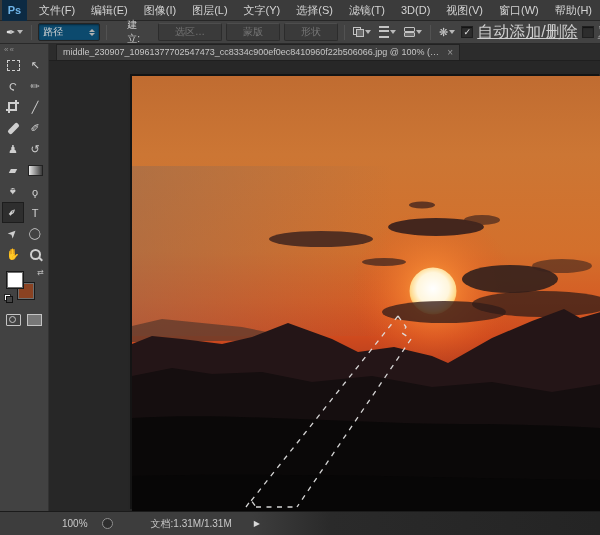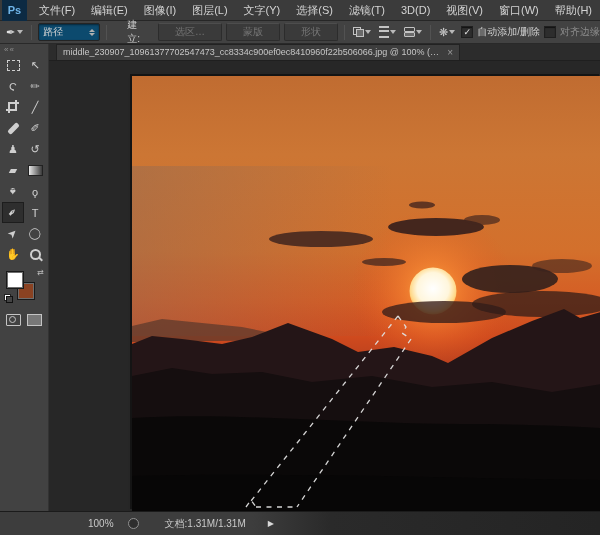--- a/index.html
+++ b/index.html
@@ -29,21 +29,21 @@
   .ico-squares:before{left:0;top:0;}
   .ico-squares:after{right:0;bottom:0;background:#6a6a6a;}
   .ico-align{width:10px;height:8px;display:inline-block;border-top:2px solid #c3c3c3;border-bottom:2px solid #c3c3c3;background:linear-gradient(transparent 2px,#c3c3c3 2px,#c3c3c3 4px,transparent 4px);}
   .ico-stack{position:relative;width:11px;height:10px;display:inline-block;}
   .ico-stack:before,.ico-stack:after{content:"";position:absolute;left:0;width:9px;height:3px;border:1px solid #c3c3c3;border-radius:1px;}
   .ico-stack:before{top:0;}
   .ico-stack:after{top:5px;background:#6a6a6a;}
   .gear{font-size:11px;color:#c9c9c9;}
   .cbwrap{display:flex;align-items:center;gap:4px;}
   .cbox{width:10px;height:10px;background:#2d2d2d;border:1px solid #1f1f1f;box-shadow:inset 0 1px 1px rgba(0,0,0,.6);display:flex;align-items:center;justify-content:center;color:#e4e4e4;font-size:9px;line-height:9px;}
-  .cblabel{color:#cfcfcf;font-size:10px;white-space:nowrap;}
+  .cblabel{color:#cfcfcf;font-size:16px;white-space:nowrap;text-decoration:underline;}
   .cblabel.dim{color:#8b8b8b;}
 
   
   .workspace{flex:1 1 auto;display:flex;min-height:0;}
   .toolbar{width:48px;background:#424242;border-right:1px solid #333;flex:0 0 auto;display:flex;flex-direction:column;}
   .tb-head{height:11px;color:#8f8f8f;font-size:8px;line-height:11px;padding-left:4px;letter-spacing:1px;}
   .toolgrid{display:grid;grid-template-columns:22px 22px;grid-auto-rows:21px;justify-content:center;}
   .tool{display:flex;align-items:center;justify-content:center;color:#cfcfcf;font-size:11px;position:relative;cursor:default;}
   .tool.sel{background:#2e2e2e;box-shadow:inset 0 0 0 1px #1d1d1d;}
   .tool .tg{display:inline-block;}
@@ -74,23 +74,23 @@
   .tabbar{height:16px;background:#2c2c2c;border-bottom:1px solid #1f1f1f;display:flex;align-items:flex-end;flex:0 0 auto;}
   .doctab{margin-left:7px;height:15px;background:#3d3d3d;border:1px solid #222;border-bottom:none;display:flex;align-items:center;padding:0 6px;gap:6px;max-width:390px;}
   .doctab .ttl{color:#c6c6c6;font-size:9px;white-space:nowrap;overflow:hidden;text-overflow:ellipsis;}
   .doctab .cls{color:#9a9a9a;font-size:10px;line-height:10px;}
   .paste{flex:1 1 auto;position:relative;background:#272727;overflow:hidden;}
   .photo{position:absolute;left:83px;top:15px;width:469px;height:435px;box-shadow:-2px -2px 0 #141414,2px 2px 4px rgba(0,0,0,.6);}
   .photo svg{display:block;}
 
   
   .statusbar{height:23px;flex:0 0 auto;border-top:1px solid #1b1b1b;background:linear-gradient(to right,#3d3d3d 0%,#3d3d3d 42%,#2a2a2a 55%,#242424 100%);display:flex;align-items:center;font-size:10px;color:#c9c9c9;}
-  .zoomfield{margin-left:88px;}
+  .zoomfield{margin-left:62px;}
   .statcircle{width:9px;height:9px;border:1px solid #909090;border-radius:50%;background:#2e2e2e;margin-left:14px;}
-  .docinfo{margin-left:26px;}
+  .docinfo{margin-left:38px;}
   .flyout{margin-left:22px;font-size:8px;color:#d8d8d8;}
 </style>
 </head>
 <body>
 
 <div id="app">
 
   <div class="menubar">
     <div class="pslogo">Ps</div>
     <div class="menuitem">文件(F)</div>

